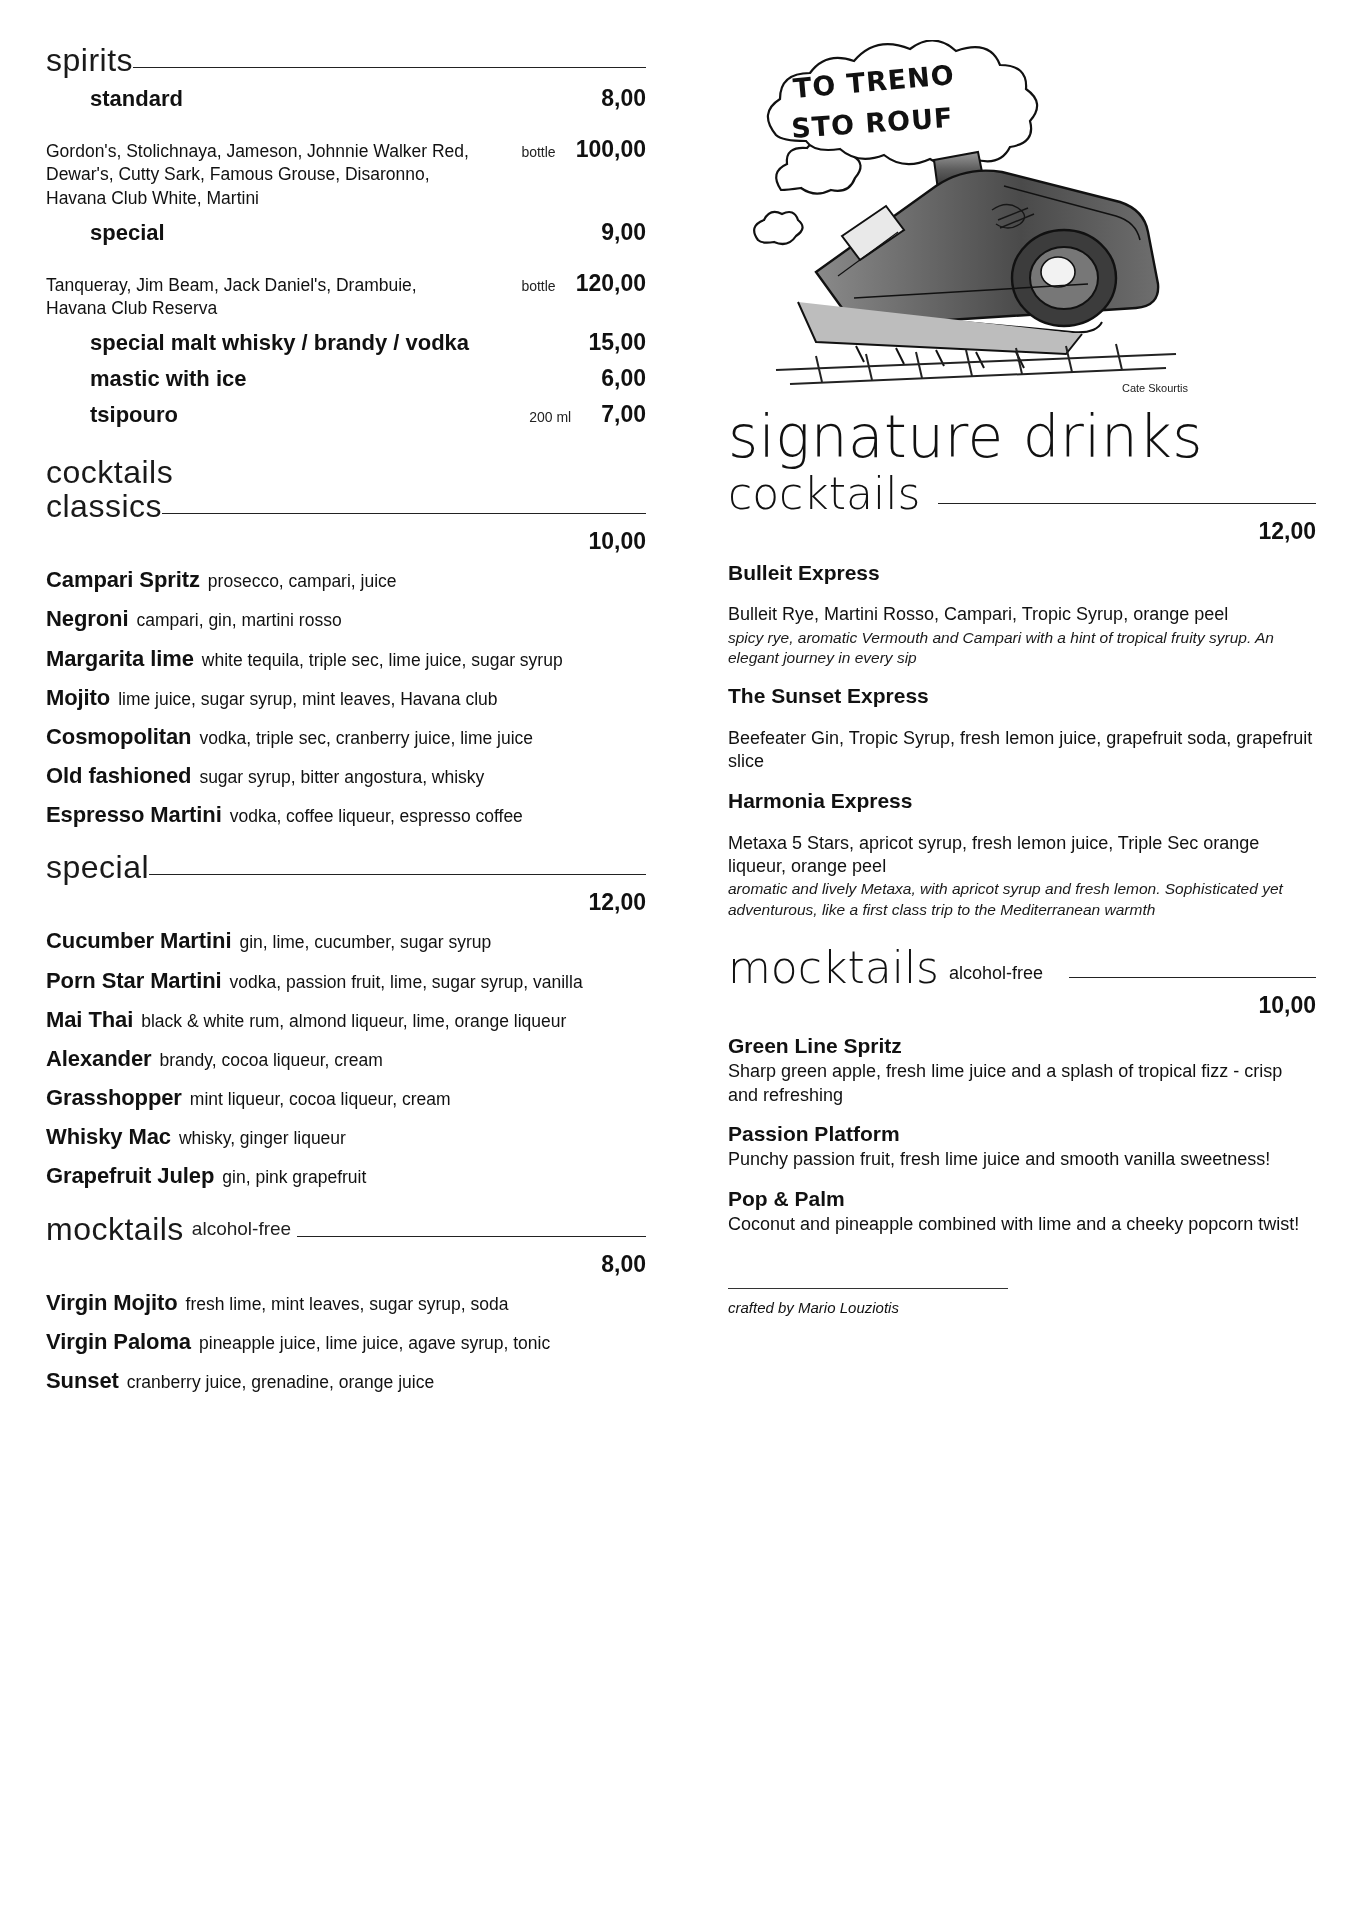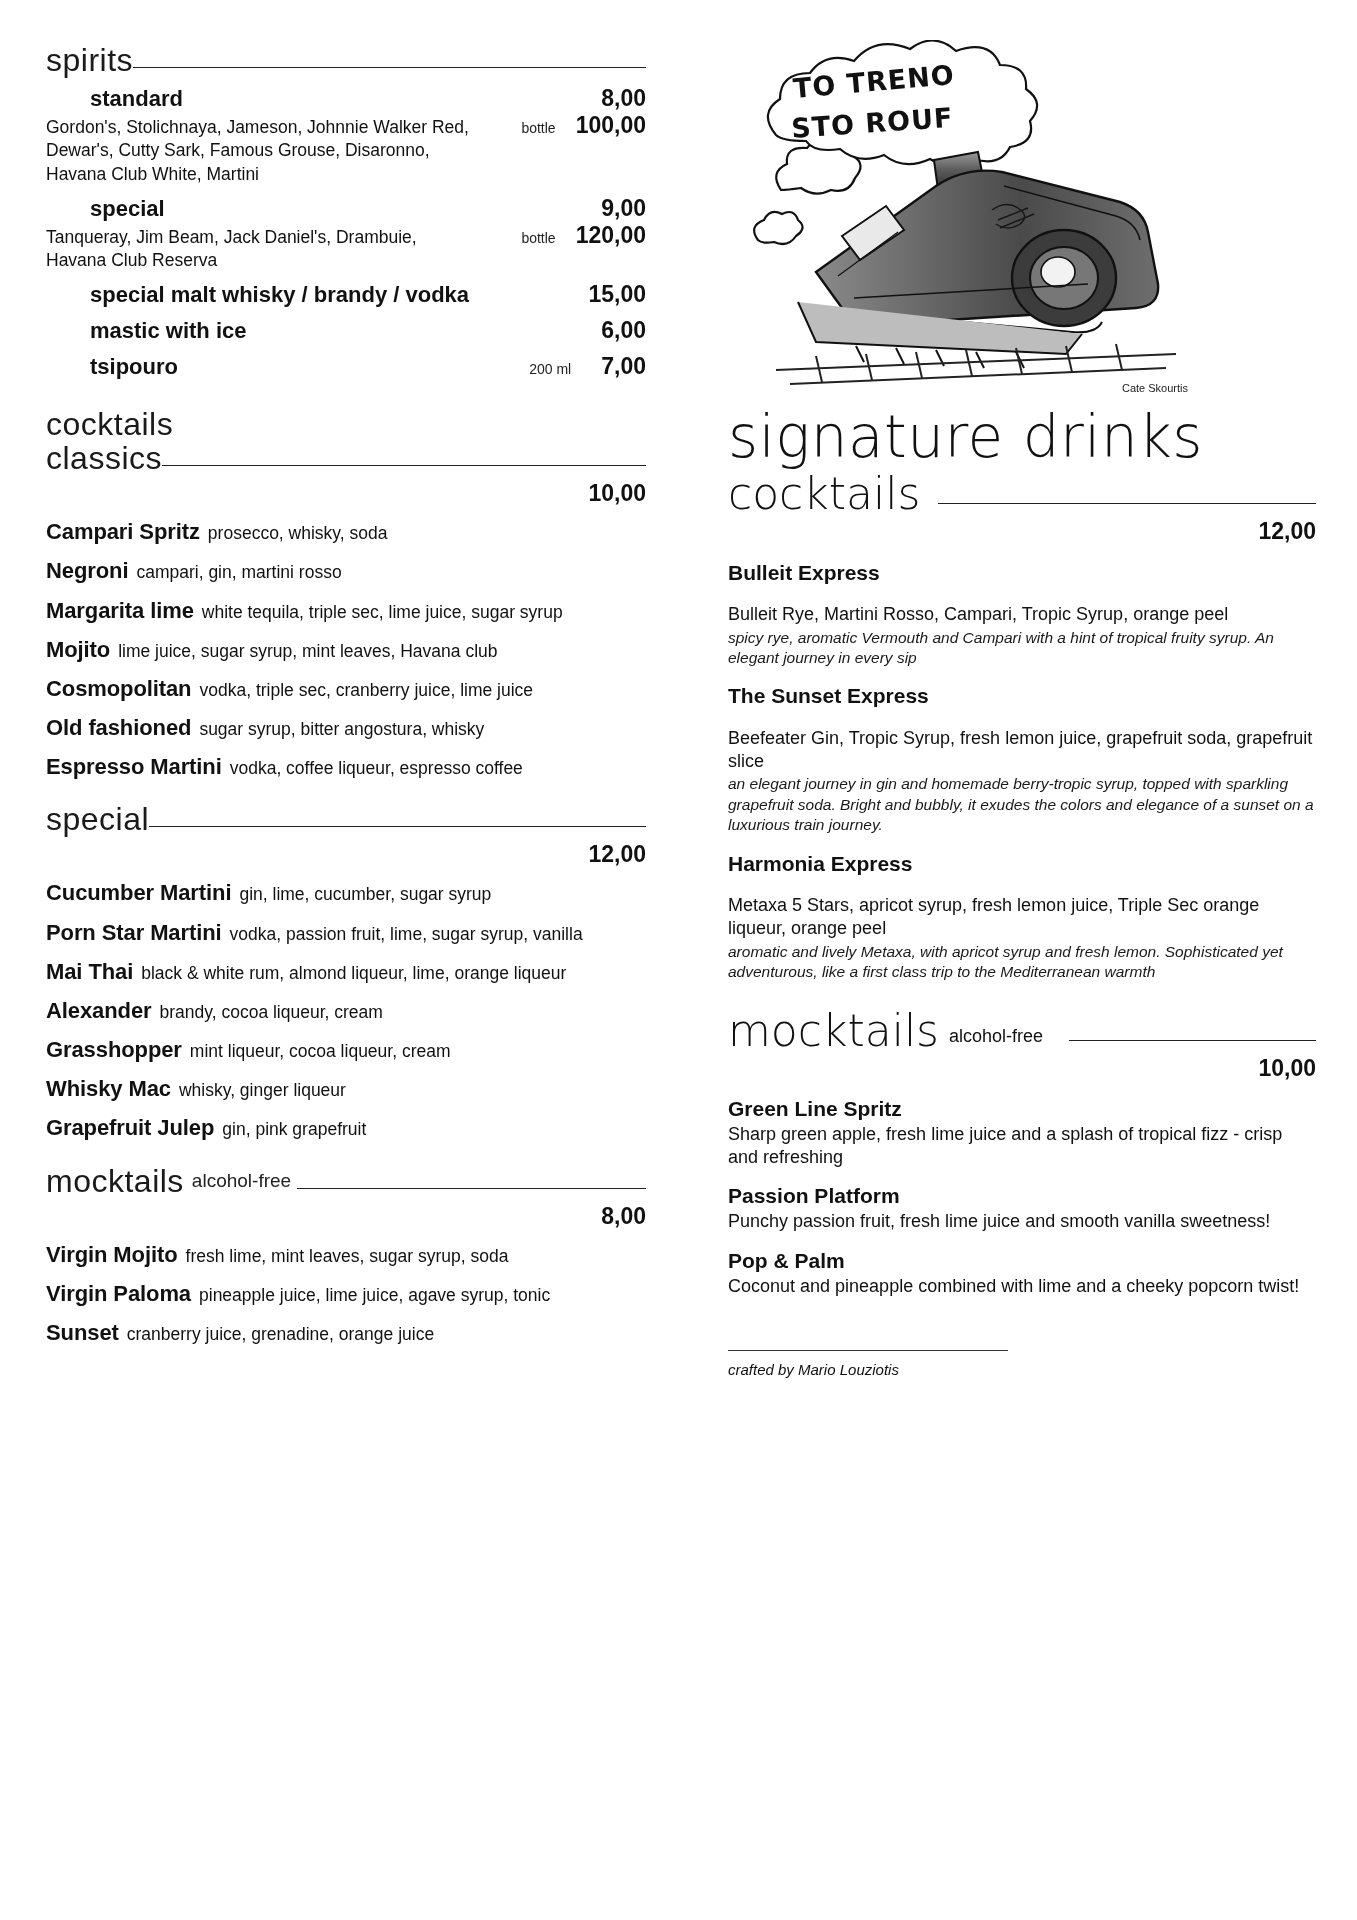--- a/index.html
+++ b/index.html
@@ -85,20 +85,21 @@
   .row .pr {
     font-weight: bold;
     font-size: 23px;
     white-space: nowrap;
     padding-left: 10px;
   }
   .desc-row {
     display: flex;
     align-items: baseline;
     justify-content: space-between;
+    margin-top: 24px;
   }
   .desc-row .dtxt { font-size: 17.5px; line-height: 1.33; }
   .unit {
     font-size: 14px;
     color: #222;
     padding: 0 8px 0 14px;
     white-space: nowrap;
   }
   .unit-price {
     font-weight: bold;
@@ -276,21 +277,21 @@
 
     </div>
 
     <div class="sec-head" style="margin-top:-4px">
       <div class="title">classics</div>
       <div class="rule"></div>
     </div>
     <div class="price-top">10,00</div>
 
     <div>
-      <div class="ck"><span class="nm">Campari Spritz</span><span class="ing">prosecco, whisky, soda</span></div>
+      <div class="ck"><span class="nm">Campari Spritz</span><span class="ing">prosecco, campari, juice</span></div>
       <div class="ck"><span class="nm">Negroni</span><span class="ing">campari, gin, martini rosso</span></div>
       <div class="ck"><span class="nm">Margarita lime</span><span class="ing">white tequila, triple sec, lime juice, sugar syrup</span></div>
       <div class="ck"><span class="nm">Mojito</span><span class="ing">lime juice, sugar syrup, mint leaves, Havana club</span></div>
       <div class="ck"><span class="nm">Cosmopolitan</span><span class="ing">vodka, triple sec, cranberry juice, lime juice</span></div>
       <div class="ck"><span class="nm">Old fashioned</span><span class="ing">sugar syrup, bitter angostura, whisky</span></div>
       <div class="ck"><span class="nm">Espresso Martini</span><span class="ing">vodka, coffee liqueur, espresso coffee</span></div>
     </div>
 
     <div class="sec-head" style="margin-top:22px">
       <div class="title">special</div>
@@ -407,21 +408,20 @@
 
     <div>
       <div class="drink">
         <div class="dn">Bulleit Express</div>
         <div class="dd">Bulleit Rye, Martini Rosso, Campari, Tropic Syrup, orange peel</div>
         <div class="di">spicy rye, aromatic Vermouth and Campari with a hint of tropical fruity syrup. An elegant journey in every sip</div>
       </div>
       <div class="drink">
         <div class="dn">The Sunset Express</div>
         <div class="dd">Beefeater Gin, Tropic Syrup, fresh lemon juice, grapefruit soda, grapefruit slice</div>
-        <div class="di">an elegant journey in gin and homemade berry-tropic syrup, topped with sparkling grapefruit soda. Bright and bubbly, it exudes the colors and elegance of a sunset on a luxurious train journey.</div>
       </div>
       <div class="drink">
         <div class="dn">Harmonia Express</div>
         <div class="dd">Metaxa 5 Stars, apricot syrup, fresh lemon juice, Triple Sec orange liqueur, orange peel</div>
         <div class="di">aromatic and lively Metaxa, with apricot syrup and fresh lemon. Sophisticated yet adventurous, like a first class trip to the Mediterranean warmth</div>
       </div>
     </div>
 
     <div class="r-head" style="margin-top:26px">
       <div class="title">mocktails</div>

